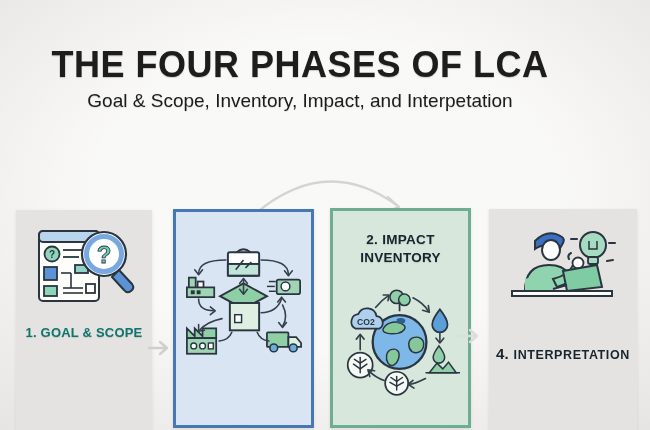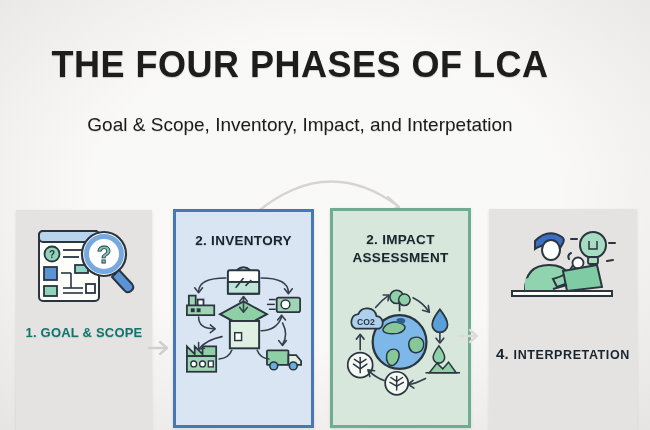--- a/index.html
+++ b/index.html
@@ -13,21 +13,21 @@
     position:absolute; inset:0; pointer-events:none;
     background:radial-gradient(ellipse 90% 90% at 50% 45%, rgba(255,255,255,0.55) 40%, rgba(190,188,184,0.38) 100%);
   }
   .header { position:absolute; top:0; left:0; width:600px; text-align:center; }
   .main-title {
     margin-top:44px;
     font-size:36px; font-weight:bold; letter-spacing:0.5px;
     color:#1d1d1d; text-shadow:0 1px 1px rgba(0,0,0,0.18);
   }
   .subtitle {
-    margin-top:28px;
+    margin-top:4px;
     font-size:19px; font-weight:400; color:#1c1c1c;
     text-shadow:0 1px 1px rgba(0,0,0,0.10);
   }
   .panel {
     position:absolute; text-align:center;
     box-shadow:0 1px 3px rgba(0,0,0,0.10);
   }
   .panel-neutral { background:#e4e3e1; }
   .panel-goal   { left:16px;  top:210px; width:136px; height:220px; }
   .panel-inv    { left:173px; top:209px; width:141px; height:219px;
@@ -97,21 +97,20 @@
   </div>
 </div>
 
 <svg class="flow-arrow-1" width="26" height="18" viewBox="0 0 26 18">
   <line x1="2" y1="9" x2="19" y2="9" stroke="#d0cfcd" stroke-width="2.4" stroke-linecap="round"></line>
   <polyline points="13,3 20,9 13,15" fill="none" stroke="#d0cfcd" stroke-width="2.4" stroke-linecap="round" stroke-linejoin="round"></polyline>
 </svg>
 
 <div class="panel panel-inv">
   <div class="panel-title">
-    <div>2. INVENTORY</div>
   </div>
   <svg class="icon-flow" width="122" height="118" viewBox="0 0 125 120">
 
     <path d="M55,8 q7,-6 14,0" fill="none" stroke="#2a3540" stroke-width="2"></path>
     <rect x="46" y="8" width="32" height="24" rx="2" fill="#ffffff" stroke="#2a3540" stroke-width="2"></rect>
     <rect x="46" y="20" width="32" height="12" fill="#bfe4d8" stroke="#2a3540" stroke-width="2"></rect>
     <line x1="54" y1="26" x2="62" y2="16" stroke="#2a3540" stroke-width="1.6"></line>
     <line x1="64" y1="24" x2="70" y2="18" stroke="#2a3540" stroke-width="1.6"></line>
 
     <rect x="6" y="34" width="7" height="12" fill="#9fd4b4" stroke="#2a3540" stroke-width="1.8"></rect>
@@ -159,21 +158,21 @@
         <polyline points="98,80 102,85 106,80"></polyline>
       <path d="M50,90 q-3,8 -13,9"></path>
       <path d="M76,90 q3,8 12,9"></path>
     </g>
   </svg>
 </div>
 
 <div class="panel panel-imp">
   <div class="panel-title">
     <div>2. IMPACT</div>
-    <div>ASSESSMENT</div>
+    <div>INVENTORY</div>
   </div>
   <svg class="icon-cycle" width="120" height="116" viewBox="0 0 125 120">
 
     <circle cx="61" cy="60" r="28" fill="#7db8e8" stroke="#2a3540" stroke-width="2.4"></circle>
     <path d="M44,46 c4,-7 15,-9 21,-4 c4,3 0,8 -6,9 c-8,1 -17,0 -15,-5 z" fill="#86c89a" stroke="#2a3540" stroke-width="1.5"></path>
     <path d="M52,68 c6,-2 10,2 8,9 c-2,7 -8,10 -11,5 c-3,-5 -2,-12 3,-14 z" fill="#86c89a" stroke="#2a3540" stroke-width="1.5"></path>
     <path d="M74,56 c7,-3 13,1 12,8 c-1,6 -7,9 -12,6 c-4,-3 -5,-11 0,-14 z" fill="#86c89a" stroke="#2a3540" stroke-width="1.5"></path>
     <path d="M58,36 c4,-2 9,-1 9,2 c0,3 -6,4 -9,2 z" fill="#2e5f8a"></path>
 
     <path d="M40,46 a7,7 0 0 0 -3,-13 a10,10 0 0 0 -19,-2 a8,8 0 0 0 -3,15 z" fill="#aed0ec" stroke="#2a3540" stroke-width="1.8"></path>

